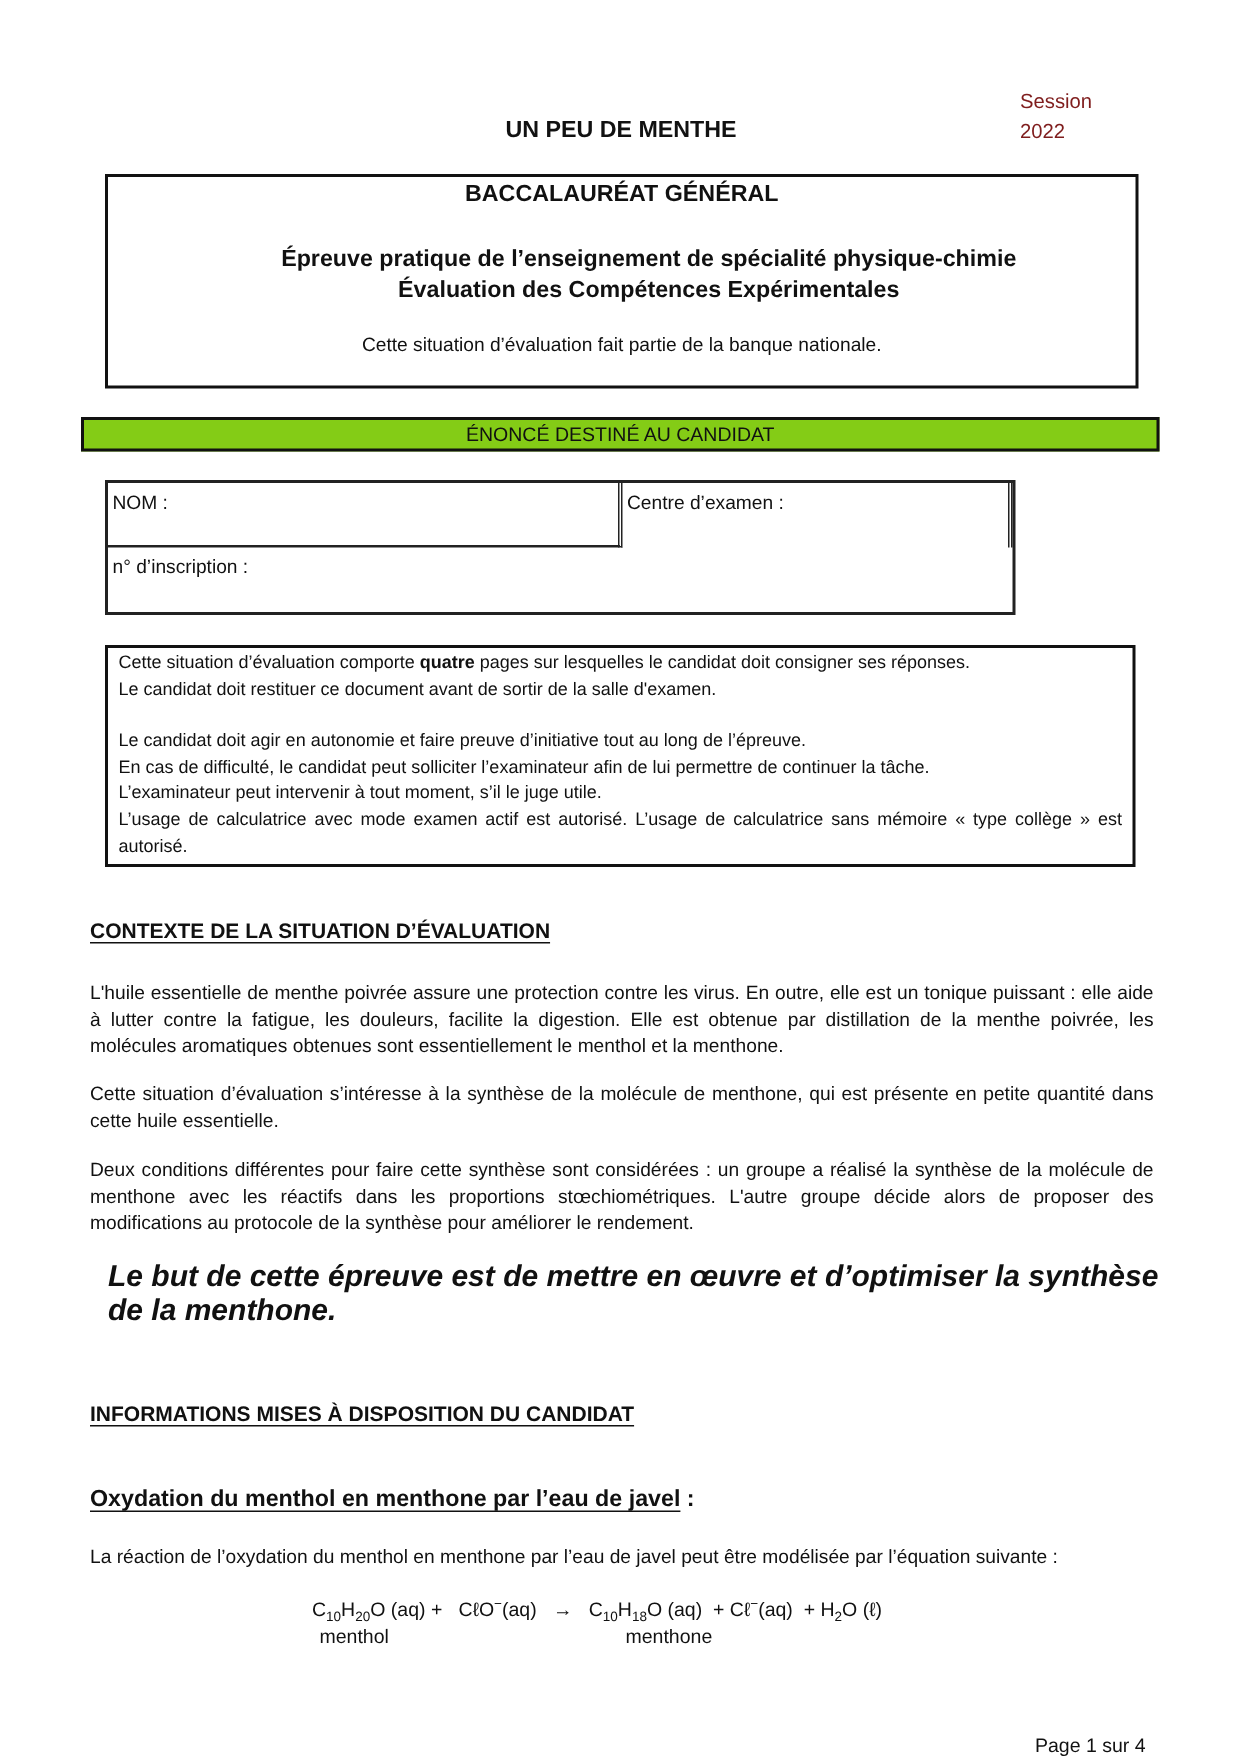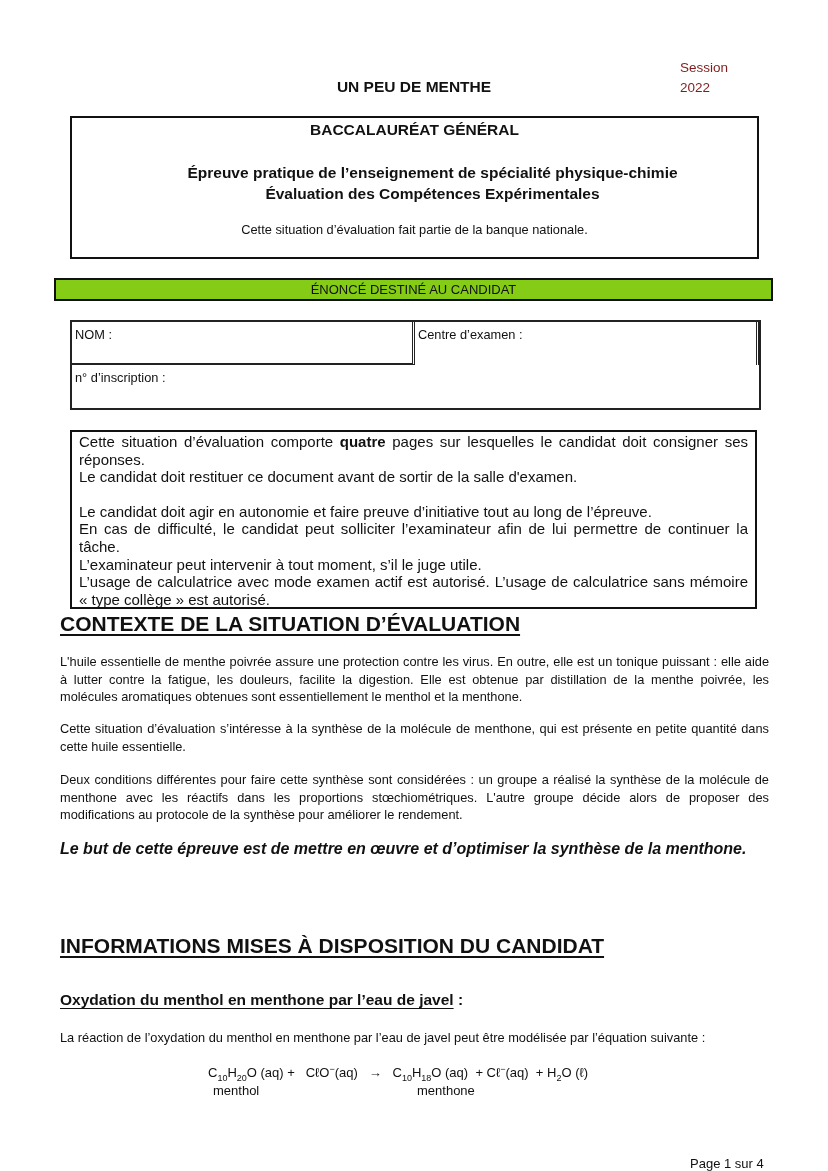--- a/index.html
+++ b/index.html
@@ -16,38 +16,38 @@
   }
   .box1 .h1 { position: absolute; left: 0; right: 0; top: 3px; text-align: center; font-weight: bold; font-size: 15.5px; }
   .box1 .h2 { position: absolute; left: 0; right: 0; top: 44px; text-align: center; font-weight: bold; font-size: 15.5px; line-height: 21px; margin-left: 36px; }
   .box1 .note { position: absolute; left: 0; right: 0; top: 104px; text-align: center; font-size: 12.8px; }
   .bar {
     left: 54px; top: 278px; width: 715px; height: 19px;
     border: 2px solid #111; background: #84cc16;
     text-align: center; font-size: 13px; line-height: 19px;
   }
   .idtable {
-    left: 70px; top: 320px; width: 691px; height: 90px;
+    left: 70px; top: 320px; width: 607px; height: 90px;
     border: 2px solid #222; box-sizing: border-box;
     display: grid; grid-template-columns: 343px 1fr; grid-template-rows: 1fr 1fr;
   }
   .idtable .cell { font-size: 12.8px; padding: 5px 3px; box-sizing: border-box; }
   .idtable .c1 { border-right: 3px double #222; border-bottom: 2px solid #222; }
   .idtable .c2 { border-bottom: 2px solid #222; }
   .idtable .c3 { border-right: 3px double #222; }
   .infobox {
-    left: 70px; top: 430px; width: 687px; height: 179px;
+    left: 70px; top: 430px; width: 687px; height: 148px;
     border: 2px solid #111; box-sizing: border-box;
-    padding: 1px 7px 0 7px; font-size: 15px; line-height: 17.6px;
+    padding: 1px 7px 0 7px; font-size: 12px; line-height: 17.6px;
   }
   .infobox p { margin: 0; text-align: justify; }
   .infobox .gap { height: 17px; }
-  .h-sec { left: 60px; font-size: 21px; font-weight: bold; text-decoration: underline; text-underline-offset: 3px; }
+  .h-sec { left: 60px; font-size: 14px; font-weight: bold; text-decoration: underline; text-underline-offset: 3px; }
   .para { left: 60px; width: 709px; font-size: 12.8px; line-height: 17.6px; text-align: justify; }
-  .goal { left: 60px; width: 715px; font-size: 16px; font-weight: bold; font-style: italic; }
+  .goal { left: 72px; width: 715px; font-size: 20px; font-weight: bold; font-style: italic; }
   .eq { left: 208px; top: 1064px; font-size: 13px; white-space: nowrap; }
   .eq sub { font-size: 9px; }
   .eq sup { font-size: 9px; }
   .eqlbl { font-size: 13px; }
   .pagenum { left: 690px; top: 1114px; font-size: 13px; margin-top: 42px; }
 </style>
 </head>
 <body>
 
 <div class="abs session">

